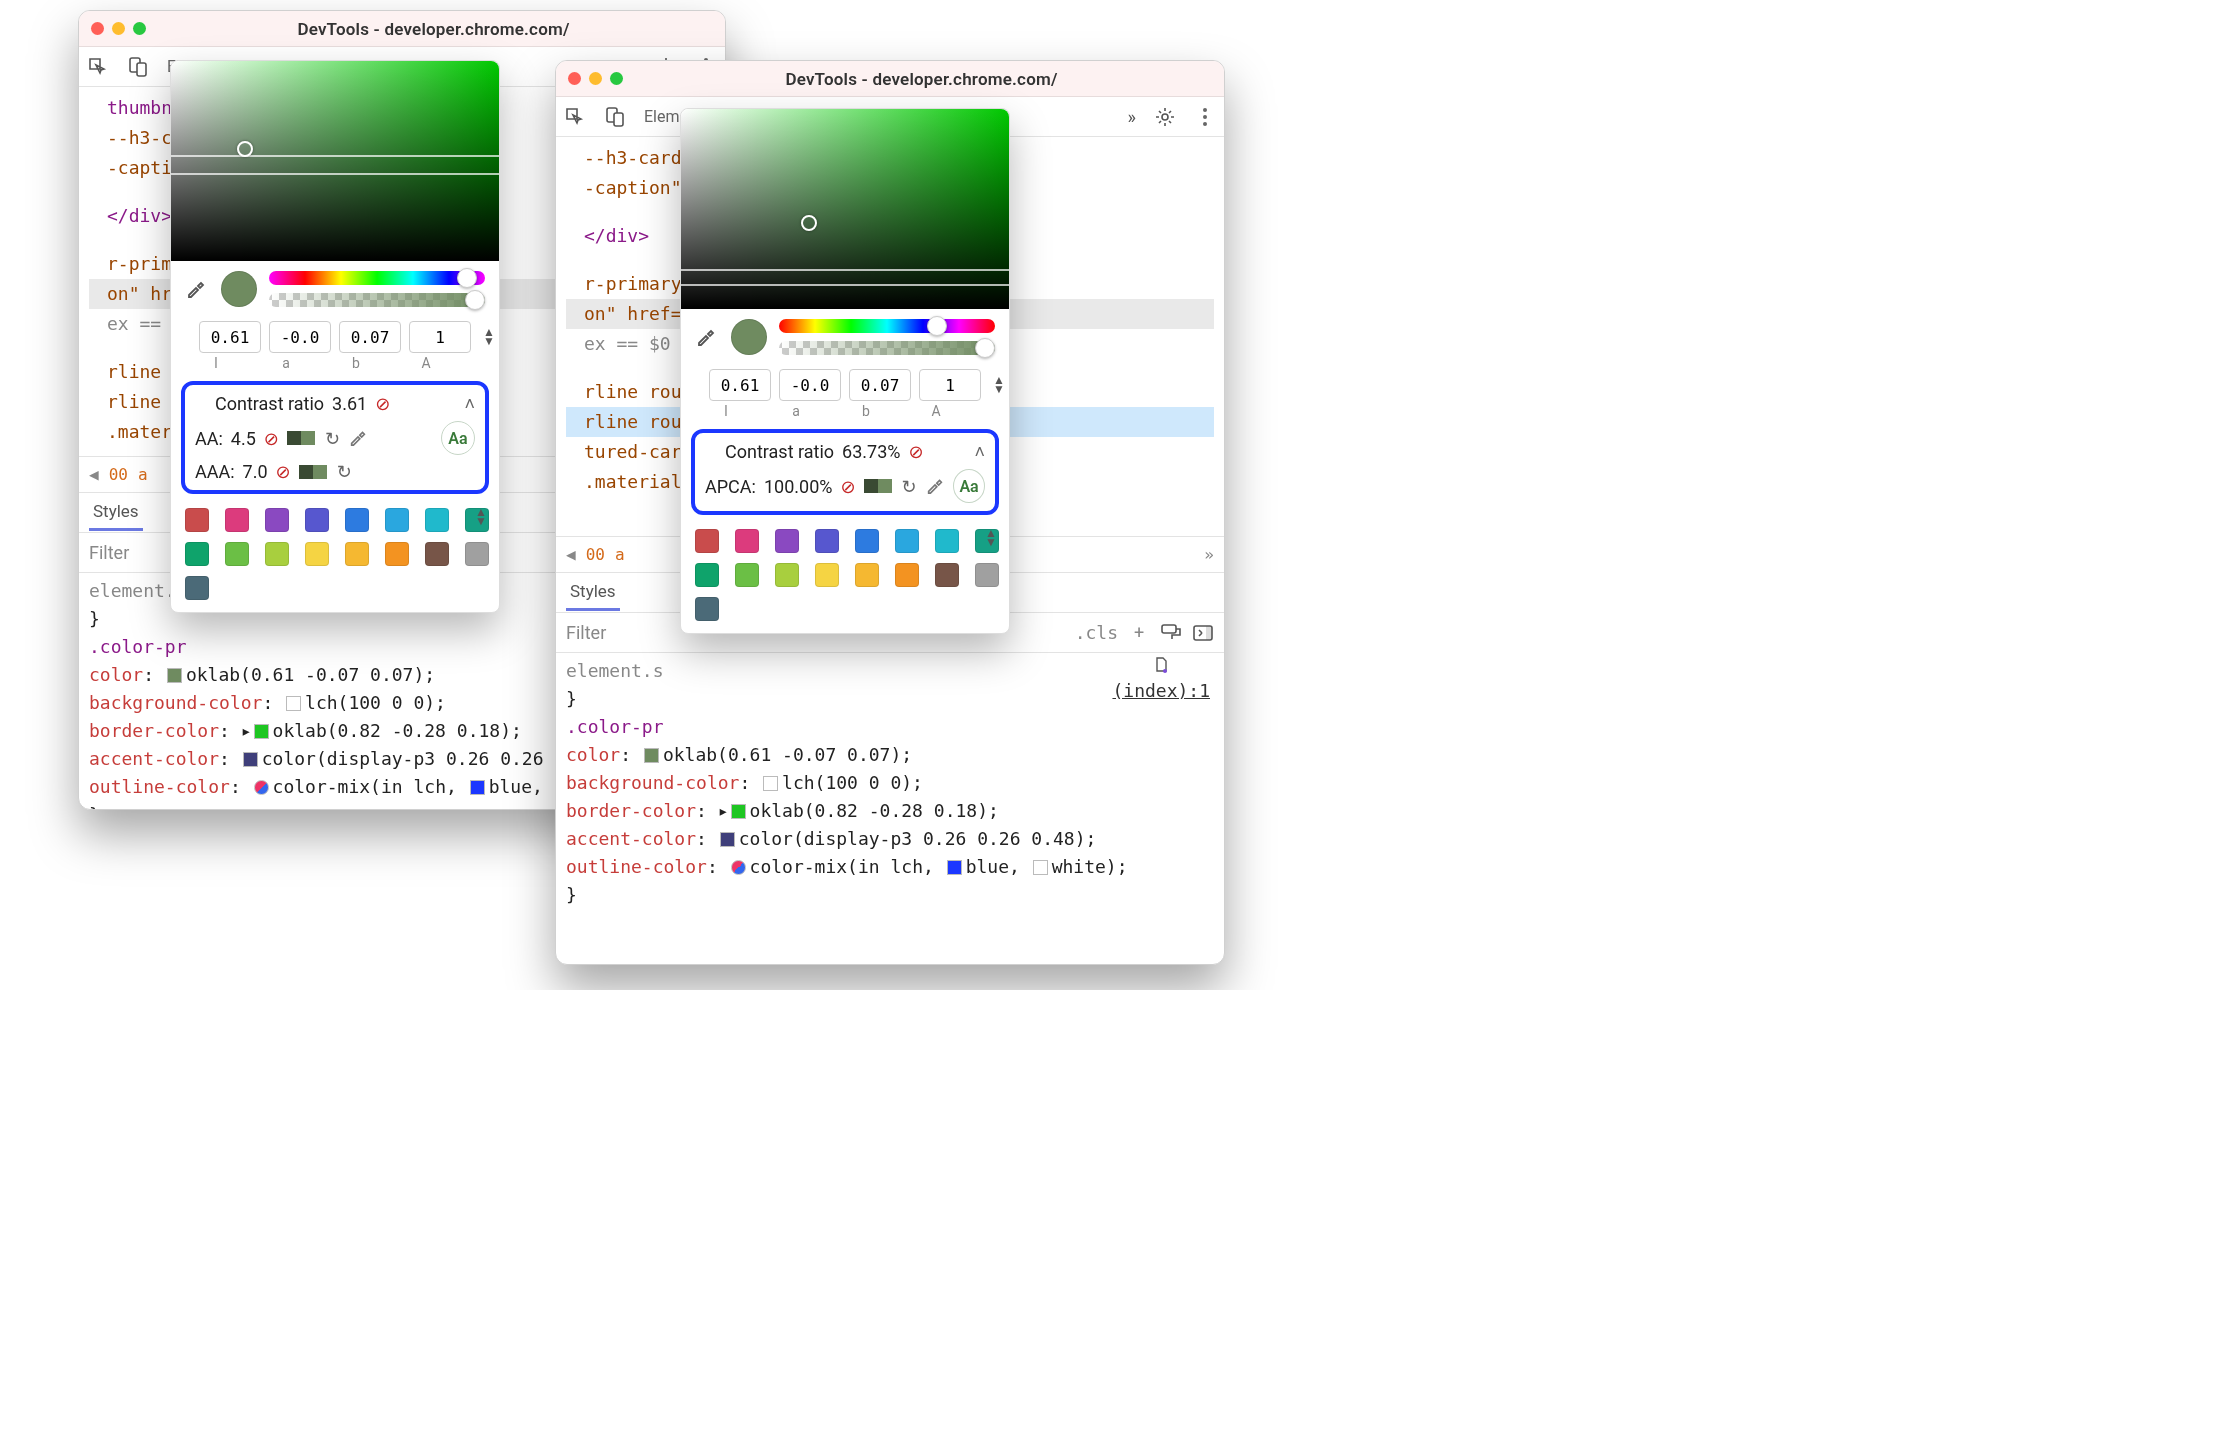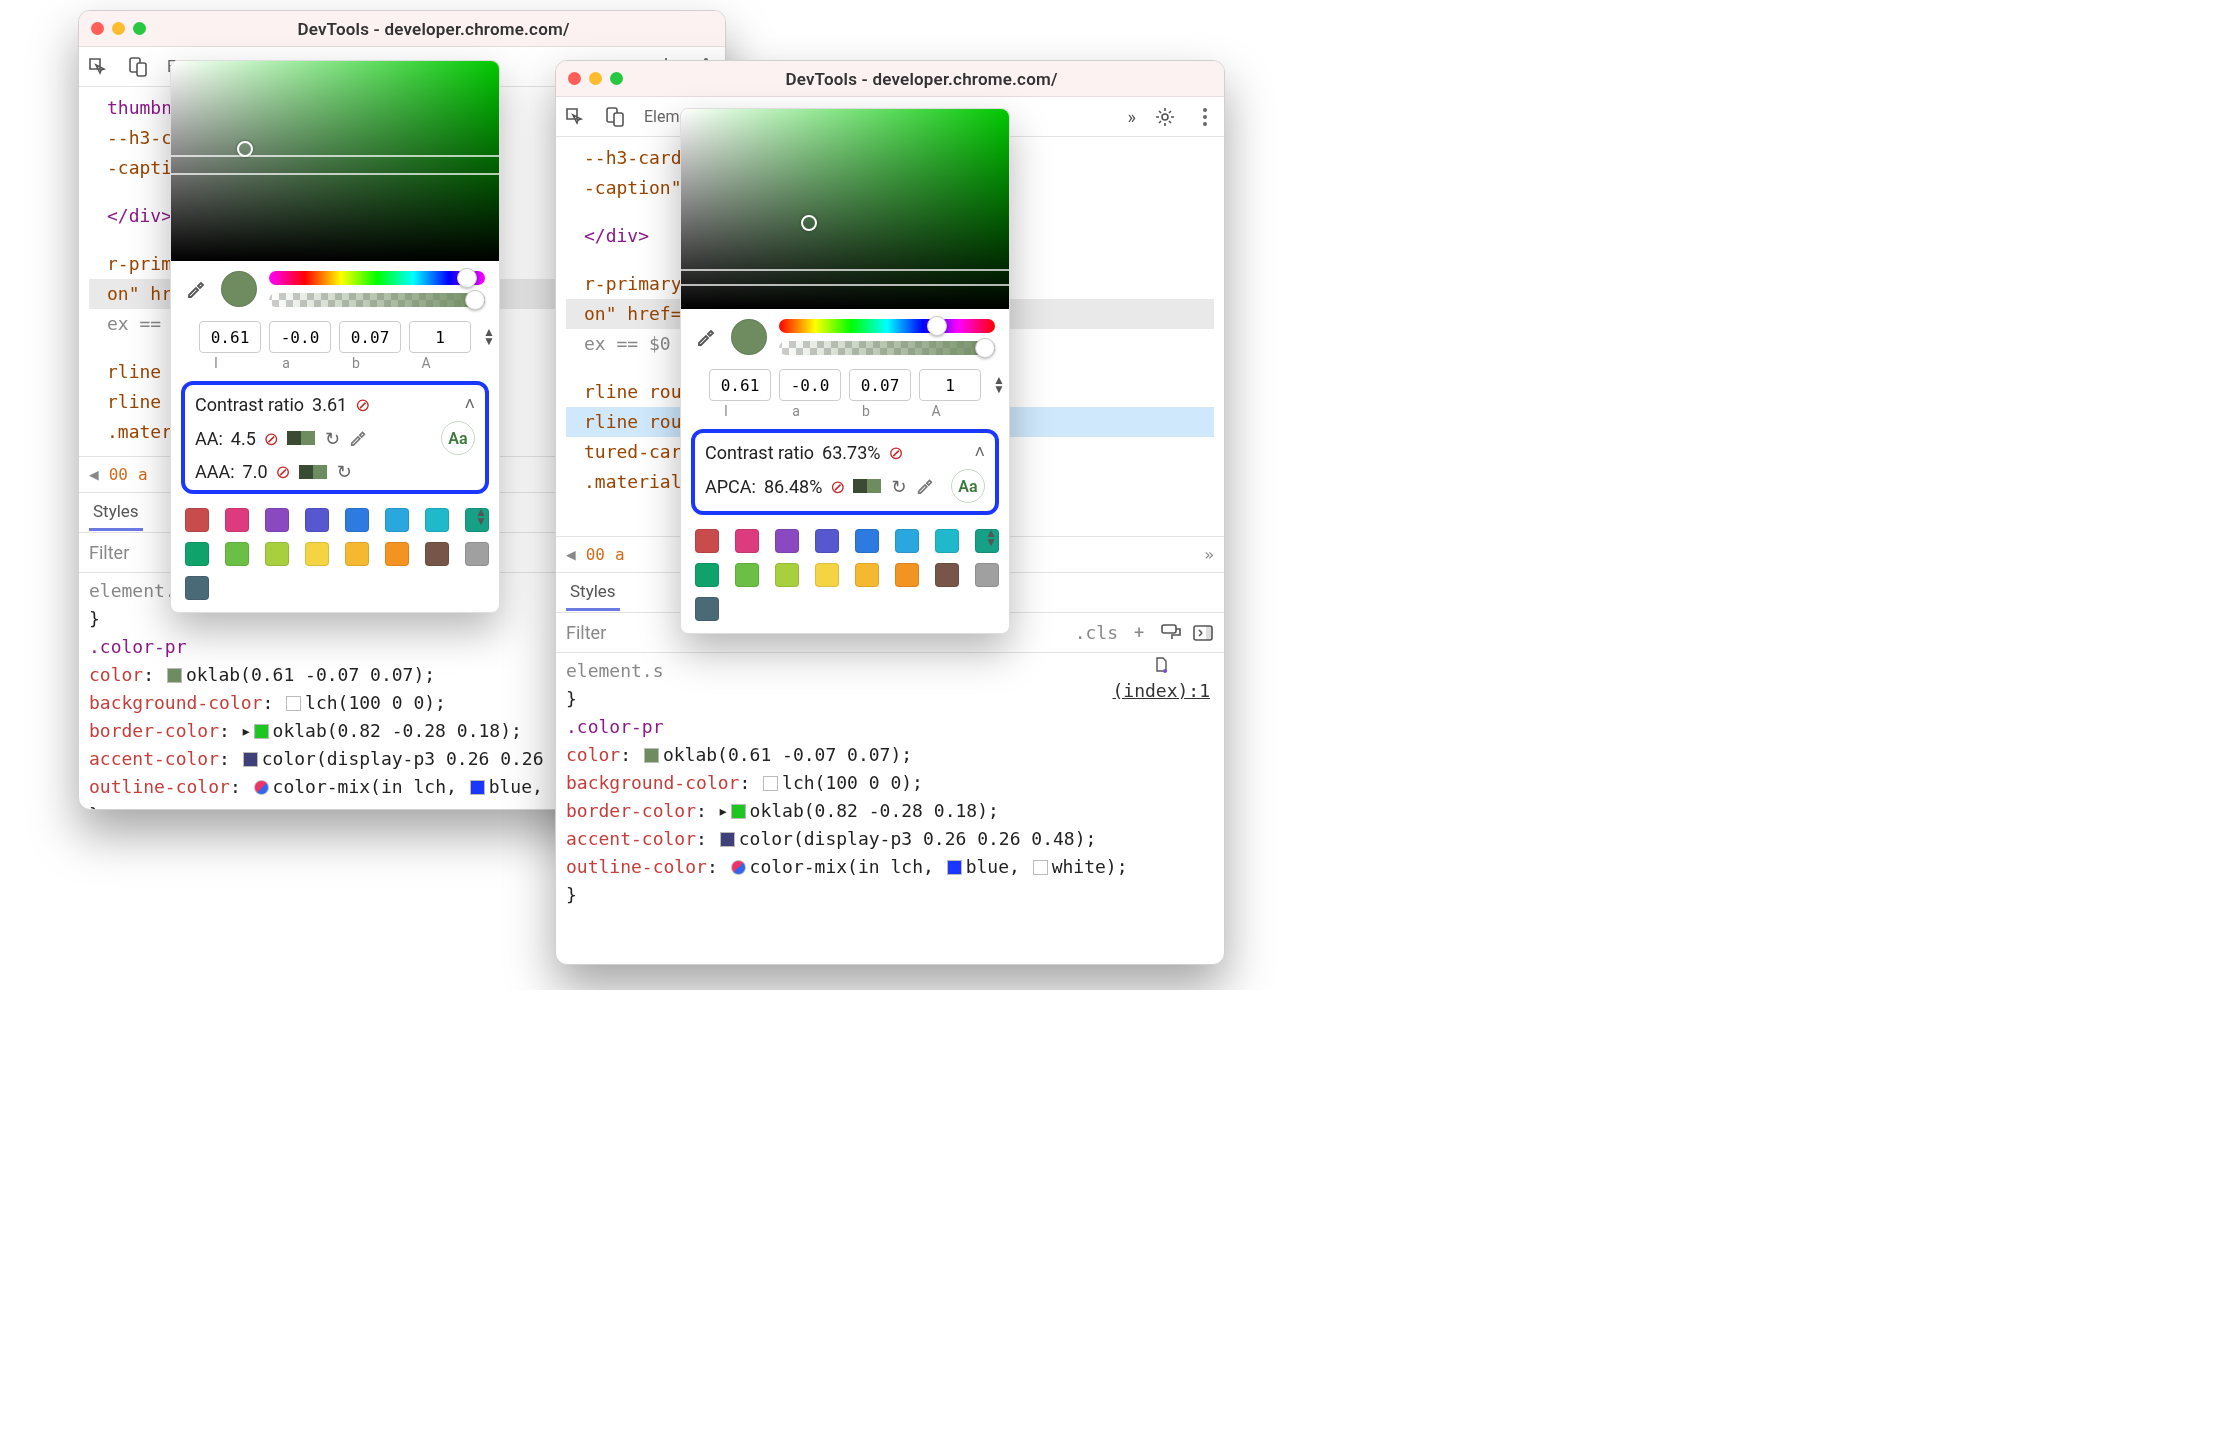--- a/index.html
+++ b/index.html
@@ -190,21 +190,21 @@
   .lab-row span { width:62px; text-align:center; }
 
   .contrast {
     margin: 6px 10px 8px;
     border: 4px solid #1b37ff;
     border-radius: 12px;
     padding: 8px 10px;
     font-size: 18px;
     color: #222;
   }
-  .cr-head { display:flex; align-items:center; gap:8px; }
+  .cr-head { display:flex; gap:8px;margin-left:20px; }
   .no-icon { color: #c62828; }
   .fold { margin-left:auto; color:#666; }
   .cr-line { display:flex; align-items:center; gap:8px; margin-top:6px; }
   .sw-pair { display:inline-flex; }
   .sw-pair span { width:14px; height:14px; }
   .sw-pair .a { background:#3a4a33; }
   .sw-pair .b { background:#6f8b60; }
   .refresh { color:#666; margin-left:2px; }
   .aa-badge {
     width:34px; height:34px; border-radius:50%;
@@ -593,21 +593,21 @@
 
     <div class="contrast">
       <div class="cr-head">
         <span>Contrast ratio</span>
         <span>63.73%</span>
         <span class="no-icon">⊘</span>
         <span class="fold">˄</span>
       </div>
       <div class="cr-line">
         <span>APCA:</span>
-        <span>86.48%</span>
+        <span>100.00%</span>
         <span class="no-icon">⊘</span>
         <span class="sw-pair">
             <span class="a"></span>
             <span class="b"></span>
           </span>
         <span class="refresh">↻</span>
         <span class="eyedrop2">
           <svg width="20" height="20" viewBox="0 0 22 22">
               <path d="M4 18l7-7 2 2-7 7H4v-2z M13 9l3-3 2 2-3 3z" fill="none" stroke="#777" stroke-width="1.8"></path>
             </svg>

